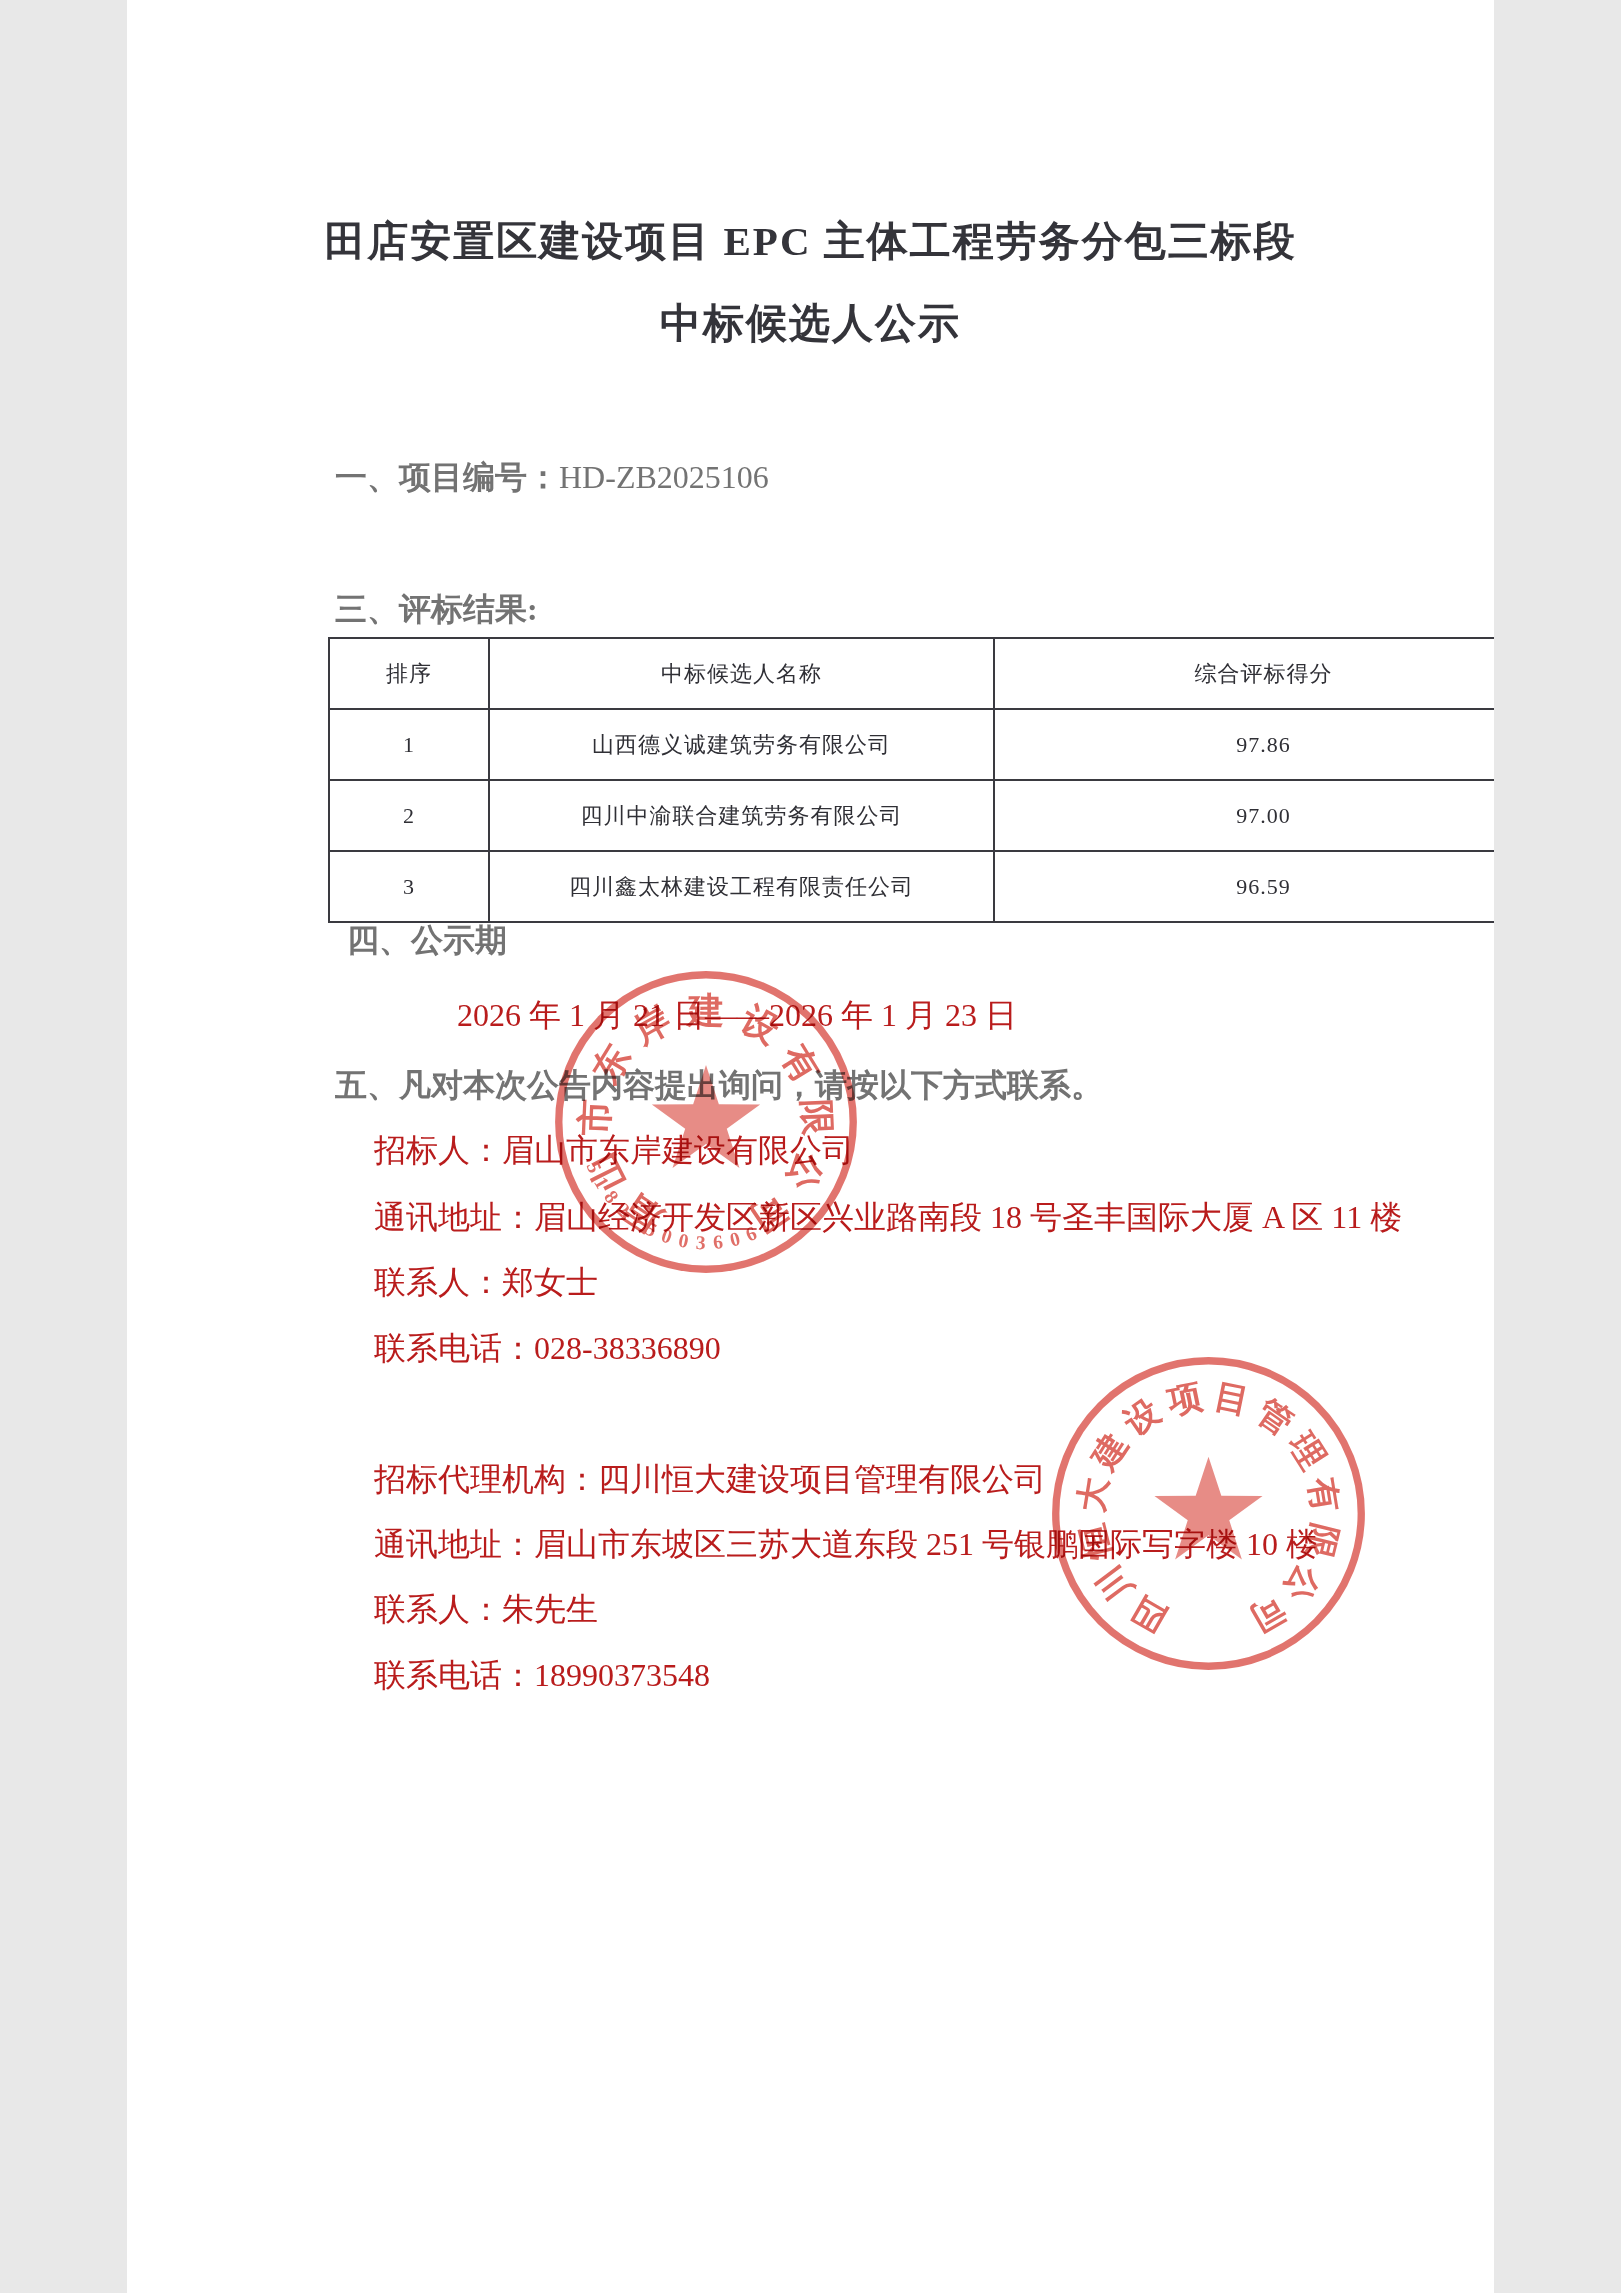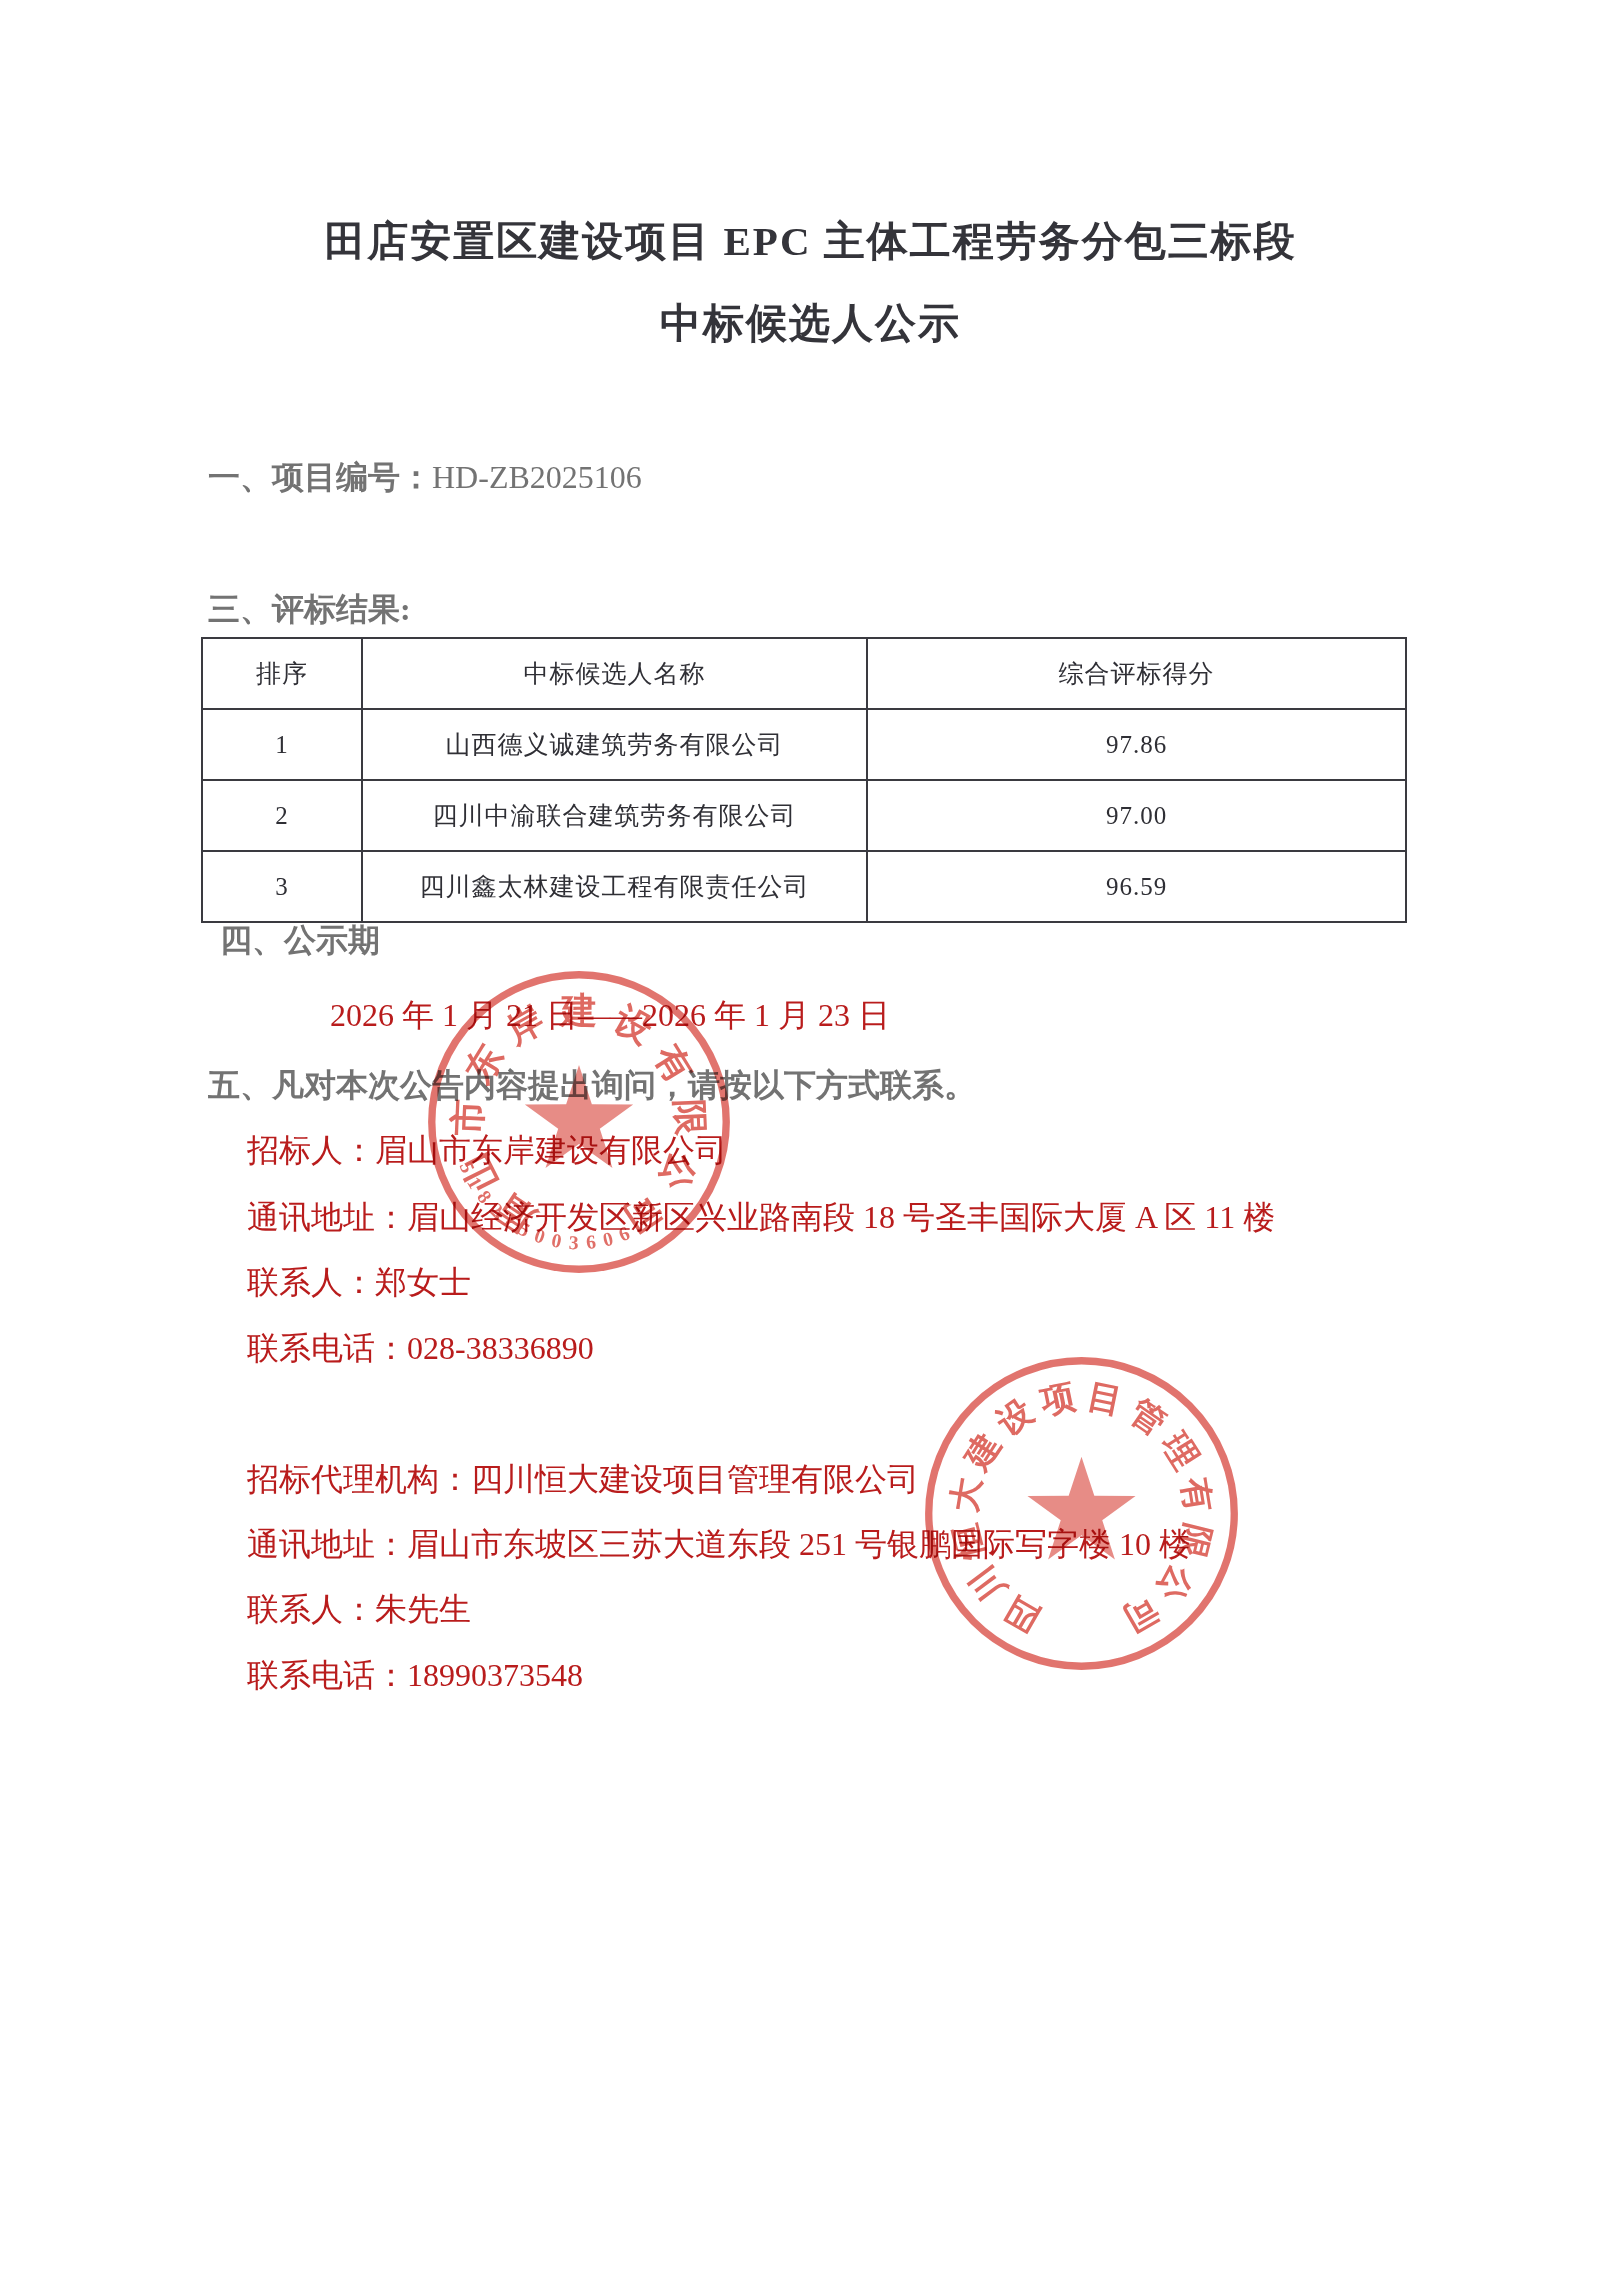--- a/index.html
+++ b/index.html
@@ -1,38 +1,38 @@
 <!DOCTYPE html>
 <html><head>
 <meta charset="utf-8">
 <style>
   html,body{margin:0;padding:0;background:#e8e8e8;}
   #page{
     position:relative;
-    width:1621px;height:2294px;
+    width:1367px;height:2294px;
     margin:0 auto;
     background:#ffffff;
     font-family:"Liberation Serif","DejaVu Serif",serif;
     color:#2e2e33;
     overflow:hidden;
   }
   .abs{position:absolute;}
   .title{
     width:100%;text-align:center;
     font-size:41px;font-weight:bold;letter-spacing:2px;color:#34343a;
   }
   .sec{font-size:32px;color:#737373;white-space:nowrap;}
   .sec .hd{font-weight:bold;}
   .sec .val{font-weight:normal;}
   .plain{font-size:32px;color:#b91c1c;white-space:nowrap;}
   table.result{
     border-collapse:collapse;
     table-layout:fixed;
     width:1204px;
-    font-size:25px;color:#2f2f35;
+    font-size:22px;color:#2f2f35;
   }
   table.result th,table.result td{
     border:2px solid #3a3a40;
     text-align:center;vertical-align:middle;
     font-weight:normal;
     padding:0;
     height:69px;
     letter-spacing:1px;
   }
   col.c-rank{width:160px;}

